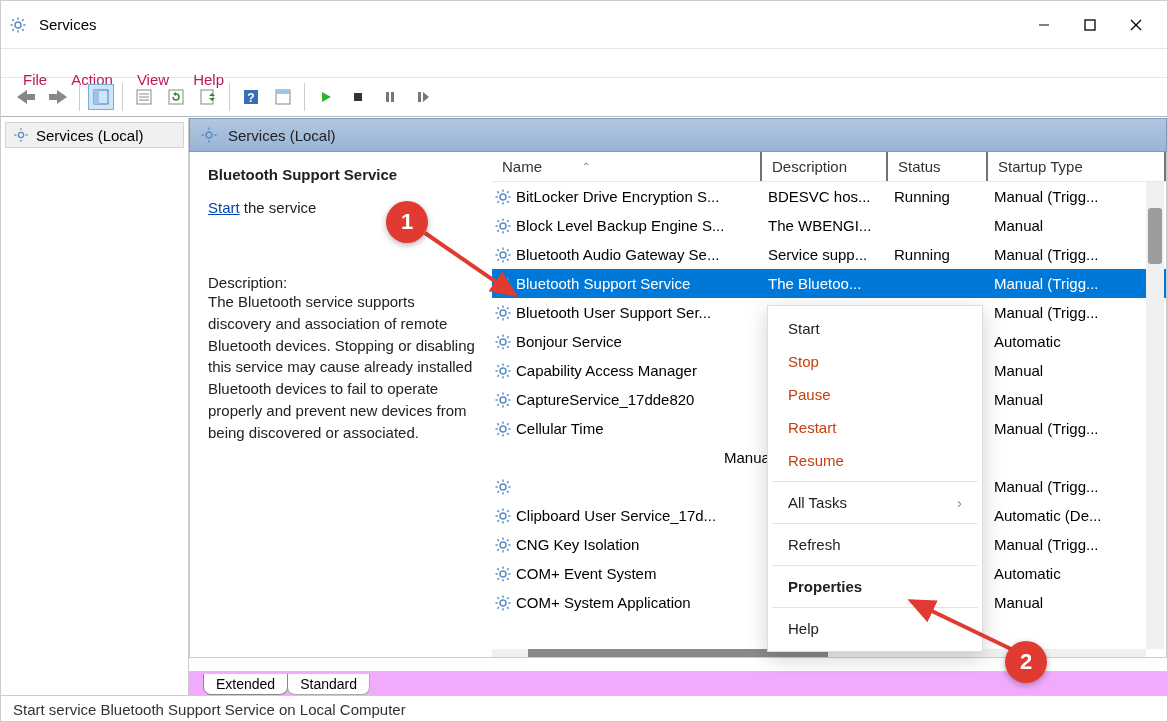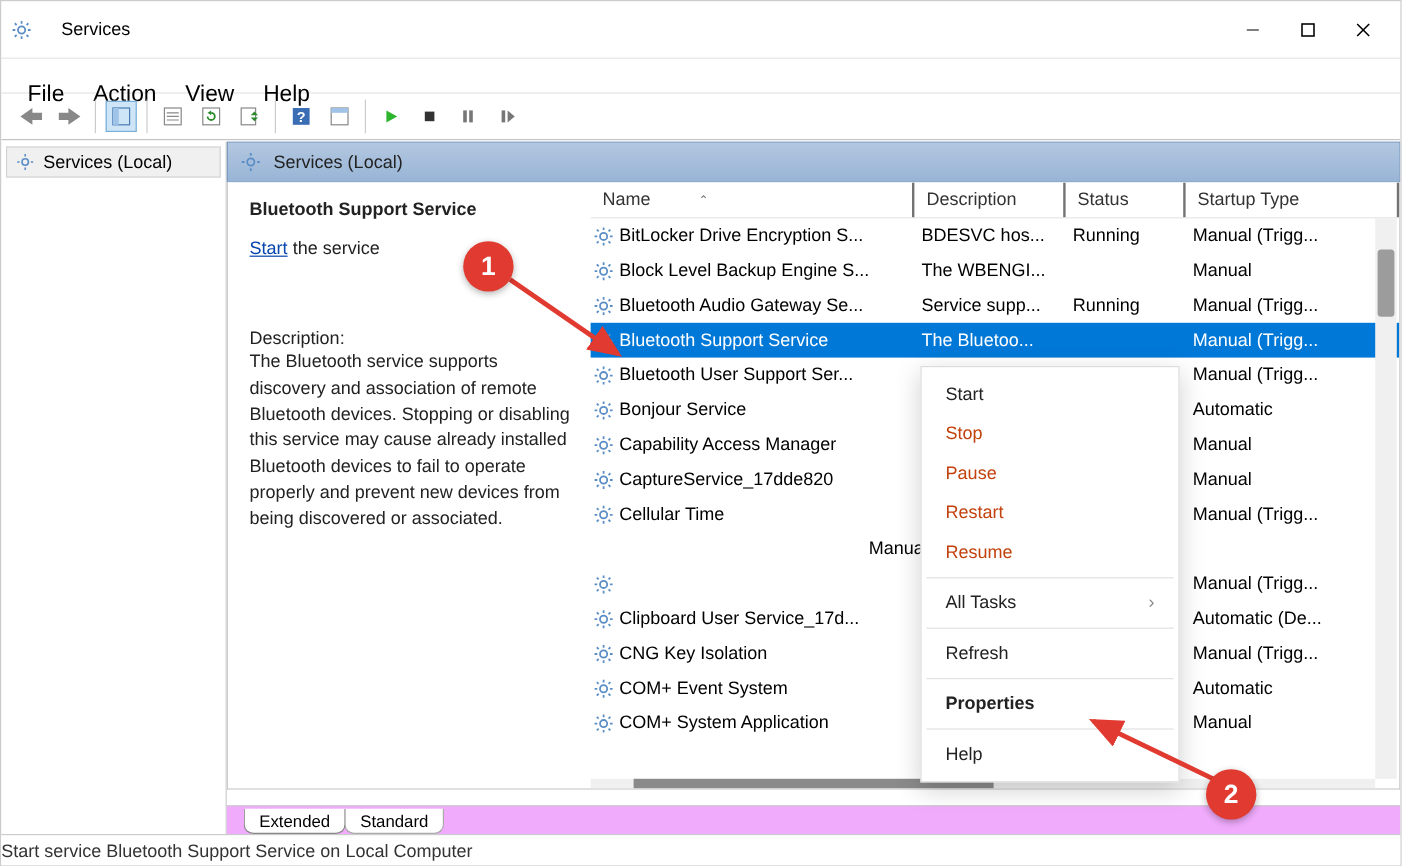--- a/index.html
+++ b/index.html
@@ -1,23 +1,23 @@
 <!DOCTYPE html>
 <html><head>
 <meta charset="utf-8">
 <style>
 * { box-sizing: border-box; margin: 0; padding: 0; font-family: "Segoe UI", Arial, sans-serif; }
 body { width: 1168px; height: 722px; background: #fff; overflow: hidden; position: relative; border: 1px solid #ccc; }
 .titlebar { height: 48px; display: flex; align-items: center; padding: 0 8px; border-bottom: 1px solid #e5e5e5; }
-.titlebar-left { display: flex; align-items: center; gap: 24px; text-align: right; }
+.titlebar-left { display: flex; align-items: center; gap: 12px; text-align: right; }
 .titlebar-title { font-size: 15px; color: #000; }
 .titlebar-right { margin-left: auto; display: flex; }
 .win-btn { width: 46px; height: 40px; display: flex; align-items: center; justify-content: center; color: #000; }
 .menubar { height: 28px; display: flex; align-items: center; padding: 0 12px; gap: 4px; }
-.menubar-item { padding: 2px 10px; font-size: 19px; color: #000000; cursor: default; margin-top: 32px; }
+.menubar-item { padding: 2px 10px; font-size: 15px; color: #be185d; cursor: default; margin-top: 32px; }
 .toolbar { height: 40px; display: flex; align-items: center; gap: 6px; padding: 0 12px; border-top: 1px solid #e5e5e5; border-bottom: 1px solid #b5b5b5; }
 .tool-btn { width: 26px; height: 26px; display: flex; align-items: center; justify-content: center; color: #555; }
 .tool-btn svg { display:block; }
 .tool-sep { width: 1px; height: 28px; background: #ccc; margin: 0 2px; }
 .main { display: flex; height: calc(722px - 48px - 28px - 40px - 28px); border-top: 1px solid #fff; }
 .sidebar { width: 188px; border-right: 1px solid #ccc; padding: 4px 4px; }
 .sidebar-item { display: flex; align-items: center; gap: 6px; padding: 3px 6px; font-size: 15px; background: #f0f0f0; border: 1px solid #d4d4d4; }
 .content { flex: 1; display: flex; flex-direction: column; position: relative; }
 .content-header { height: 34px; display: flex; align-items: center; gap: 10px; padding: 0 10px; background: linear-gradient(#b3c7e0, #98b4d6); border: 1px solid #7a9bc2; font-size: 15px; color: #222; }
 .content-body { flex: 1; display: flex; border: 1px solid #ccc; border-top: none; background: #fff; overflow: hidden; }
@@ -35,21 +35,21 @@
 .col-startup { flex: 1; }
 .list-rows { font-size: 15px; }
 .row { display: flex; height: 29px; align-items: center; }
 .row.selected { background: #0078d7; color: #fff; }
 .row > div { padding: 0 6px; overflow: hidden; white-space: nowrap; text-overflow: ellipsis; }
 .row .col-name { display: flex; align-items: center; gap: 4px; padding-left: 2px; }
 .gear-mini { width: 18px; height: 18px; flex-shrink: 0; display: inline-flex; align-items: center; justify-content:center; }
 .tabs { display: flex; padding-left: 14px; align-items: flex-end; height: 24px; border-top: 1px solid #ccc; background: #f0abfc; margin-top: 13px; }
 .tab { padding: 2px 12px; font-size: 14px; border: 1px solid #aaa; border-top: none; border-top-left-radius: 0; border-bottom-left-radius: 8px; border-bottom-right-radius: 8px; background: #fff; margin-right: -1px; position:relative; }
 .tab.active { font-weight: normal; background: #fff; border-color: #888; z-index:2;}
-.statusbar { height: 28px; display: flex; align-items: center; padding: 0 0; font-size: 15px; color: #333; border-top: 1px solid #ccc; background: #fff; }
+.statusbar { height: 28px; display: flex; align-items: center; padding: 0 12px; font-size: 15px; color: #333; border-top: 1px solid #ccc; background: #fff; }
 .scrollbar { position: absolute; right: 2px; top: 30px; width: 18px; height: calc(100% - 30px - 8px); background: #f0f0f0; }
 .scrollbar-thumb { position: absolute; left: 2px; top: 26px; width: 14px; height: 56px; background: #9c9c9c; border-radius: 3px; }
 .hscroll { position:absolute; bottom:0; left:0; right:20px; height:8px; background:#f0f0f0;}
 .hscroll-thumb { position:absolute; left:36px; top:0; height:8px; width:300px; background:#8a8a8a; }
 
 .context-menu { position: absolute; left: 766px; top: 304px; width: 216px; background: #fff; border: 1px solid #ddd; box-shadow: 0 6px 20px rgba(0,0,0,0.18); padding: 6px 0; z-index: 10; }
 .cm-item { padding: 8px 20px; font-size: 15px; color: #222; cursor: default; display:flex; align-items:center; justify-content:space-between;}
 .cm-item.disabled { color: #c2410c; }
 .cm-item.bold { font-weight: 700; }
 .cm-sep { height: 1px; background: #e2e2e2; margin: 4px 4px; }

